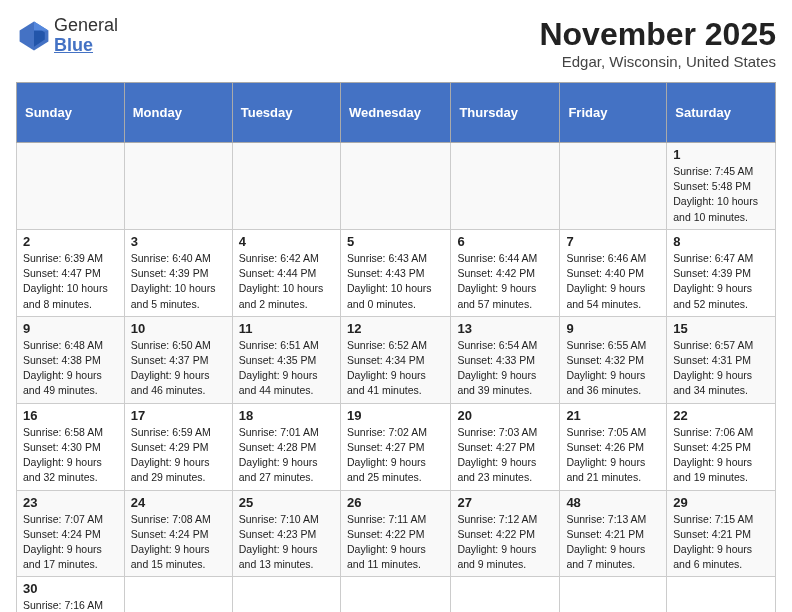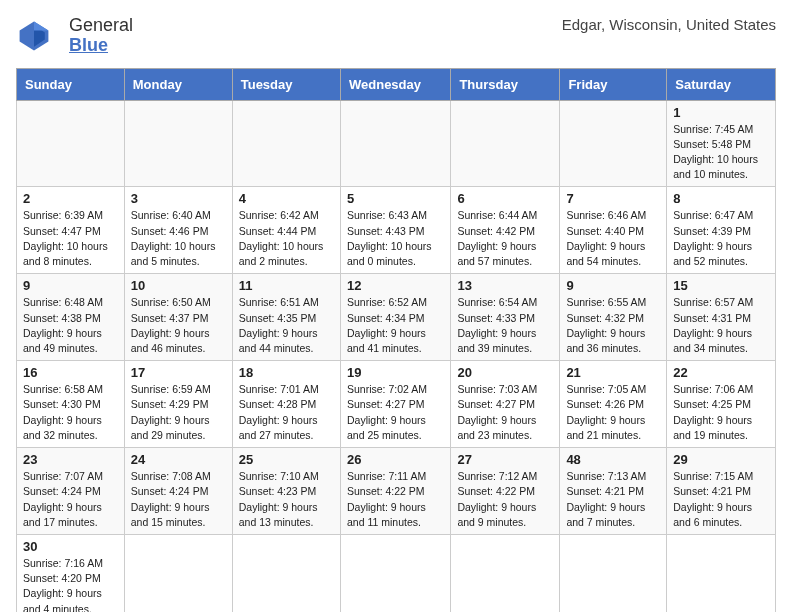--- a/index.html
+++ b/index.html
@@ -12,21 +12,21 @@
     }
     .header-section {
       display: flex;
       justify-content: space-between;
       align-items: flex-start;
       margin-bottom: 12px;
     }
     .logo-area {
       display: flex;
       align-items: center;
-      gap: 17px;
+      gap: 2px;
     }
     .logo-text {
       font-size: 18px;
       color: #333;
       line-height: 1.1;
     }
     .logo-text span {
       display: block;
     }
     .logo-blue-shape {
@@ -48,21 +48,21 @@
     }
     .calendar-table {
       width: 100%;
       border-collapse: collapse;
       border: 1px solid #aaa;
     }
     .calendar-table th {
       background-color: #4472C4;
       color: #fff;
       text-align: left;
-      padding: 8px 8px;
+      padding: 22px 8px;
       font-size: 13px;
       border: 1px solid #aaa;
     }
     .calendar-table td {
       border: 1px solid #ccc;
       vertical-align: top;
       padding: 4px 6px;
       width: 113px;
       min-height: 70px;
       font-size: 11px;
@@ -95,20 +95,21 @@
       <polygon points="20,4 36,14 36,26 20,36 4,26 4,14" fill="#4472C4"></polygon>
       <polygon points="20,8 32,16 32,24 20,32" fill="#2255AA"></polygon>
       <polygon points="20,4 36,14 20,14" fill="#5588DD"></polygon>
     </svg>
     <div class="logo-text">
       <span>General</span>
       <span style="color:#4472C4; font-weight:bold;text-decoration:underline;">Blue</span>
     </div>
   </div>
   <div class="title-area">
+    <div class="month-title">November 2025</div>
     <div class="location-title">Edgar, Wisconsin, United States</div>
   </div>
 </div>
 
 <table class="calendar-table">
   <thead>
     <tr>
     <th>Sunday</th>
         <th>Monday</th>
         <th>Tuesday</th>
@@ -136,21 +137,21 @@
       <tr>
         <td>
           <div class="day-number">2</div>
           <div class="day-info">Sunrise: 6:39 AM
 Sunset: 4:47 PM
 Daylight: 10 hours and 8 minutes.</div>
         </td>
         <td>
           <div class="day-number">3</div>
           <div class="day-info">Sunrise: 6:40 AM
-Sunset: 4:46 PM
+Sunset: 4:39 PM
 Daylight: 10 hours and 5 minutes.</div>
         </td>
         <td>
           <div class="day-number">4</div>
           <div class="day-info">Sunrise: 6:42 AM
 Sunset: 4:44 PM
 Daylight: 10 hours and 2 minutes.</div>
         </td>
         <td>
           <div class="day-number">5</div>

